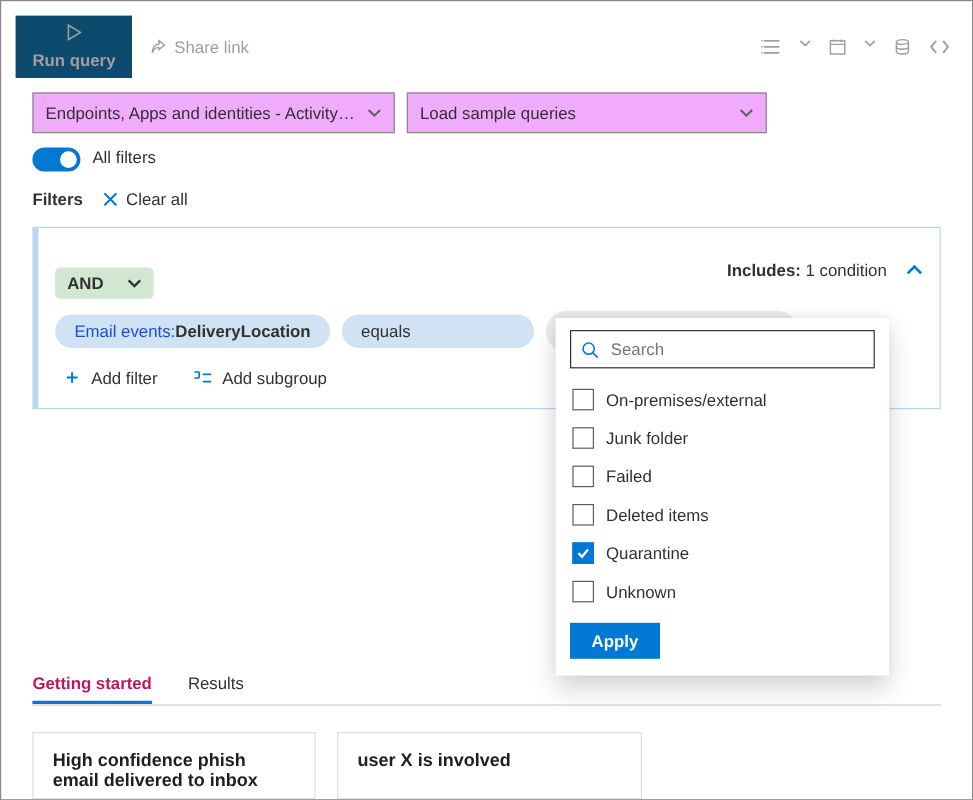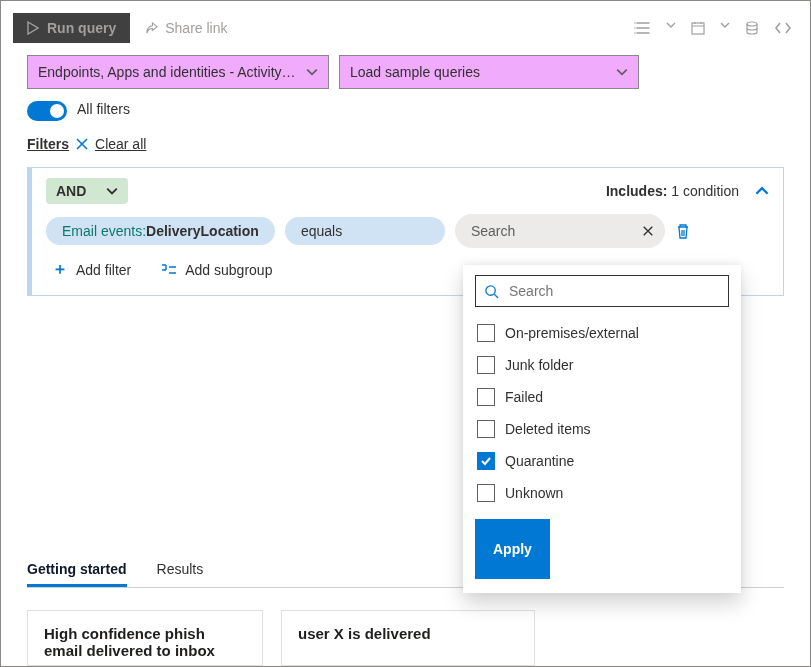--- a/index.html
+++ b/index.html
@@ -18,27 +18,28 @@
   .toolbar {
     display: flex;
     align-items: center;
     padding: 12px 18px 12px 12px;
     gap: 6px;
   }
   .run-btn {
     display: inline-flex;
     align-items: center;
     gap: 8px;
-    background: #404040;
+    background: #0c4a6e;
     border: none;
     padding: 7px 14px;
     color: #a19f9d;
     font-weight: 600;
     font-size: 14px;
     cursor: default;
+    flex-direction: column;
   }
   .icon-btn {
     display: inline-flex;
     align-items: center;
     gap: 6px;
     background: none;
     border: none;
     color: #a19f9d;
     padding: 6px 8px;
     cursor: pointer;
@@ -83,22 +84,22 @@
     width: 40px; height: 20px; background: #0078d4; border-radius: 10px;
     position: relative; cursor: pointer;
   }
   .toggle .knob {
     position: absolute; right: 3px; top: 3px; width: 14px; height: 14px;
     background: #fff; border-radius: 50%;
   }
   .filters-row {
     display: flex;
     align-items: center;
+    gap: 10px;
     padding: 0 26px 10px 26px;
-    text-decoration: underline;
   }
   .filters-row .flabel { font-weight: 600; }
   .clear-link {
     display: inline-flex; align-items: center; gap: 6px;
     background: none; border: none; color: #323130; cursor: pointer;
     font-size: 14px;
     justify-content: center;
   }
   .clear-link .xmark { color: #0078d4; font-size: 14px; }
   .filter-card {
@@ -110,33 +111,34 @@
   }
   .card-top {
     display: flex; align-items: center; justify-content: space-between;
     margin-bottom: 10px;
   }
   .and-pill {
     display: inline-flex; align-items: center; gap: 20px;
     background: #d1e7d1; border-radius: 4px;
     padding: 5px 10px; font-weight: 600;
     cursor: pointer;
+    margin-top: 23px;
   }
   .includes { display: inline-flex; align-items: center; gap: 16px; }
   .includes .lab { font-weight: 600; }
   .condition-row {
     display: flex; align-items: center; gap: 10px; flex-wrap: wrap;
     margin-bottom: 10px;
   }
   .pill {
     background: #cfe3f5; border-radius: 999px; padding: 6px 16px;
     display: inline-flex; align-items: center; gap: 0;
     cursor: pointer;
   }
-  .pill .key { color: #0f766e; }
+  .pill .key { color: #1d4ed8; }
   .pill .val { font-weight: 700; }
   .pill.equals { min-width: 160px; }
   .search-pill {
     background: #edebe9; border-radius: 999px; padding: 2px 2px 2px 16px;
     display: inline-flex; align-items: center; gap: 14px;
     color: #605e5c; min-width: 210px; justify-content: space-between;
   }
   .search-pill .xbtn {
     width: 30px; height: 30px; border-radius: 50%;
     display: inline-flex; align-items: center; justify-content: center;
@@ -176,37 +178,37 @@
   }
   .chk {
     width: 18px; height: 18px; border: 1px solid #605e5c; background: #fff;
     display: inline-flex; align-items: center; justify-content: center;
     flex-shrink: 0;
   }
   .chk.checked { background: #0078d4; border-color: #0078d4; color: #fff; }
   .apply-btn {
     margin-top: 10px;
     background: #0078d4; color: #fff; border: none;
-    padding: 22px 18px; font-weight: 600; cursor: pointer; font-size: 14px;
+    padding: 7px 18px; font-weight: 600; cursor: pointer; font-size: 14px;
   }
 
   
   .lower {
     position: absolute; left: 0; right: 0; bottom: 0;
     padding: 0 26px 0 26px;
   }
   .tabs-row {
     display: flex; gap: 30px;
     border-bottom: 1px solid #d2d0ce;
     margin-bottom: 22px;
   }
   .tab {
     padding: 10px 0; cursor: pointer; color: #323130;
   }
-  .tab.active { font-weight: 600; color: #0f172a; box-shadow: inset 0 -3px 0 #0078d4; }
+  .tab.active { font-weight: 600; color: #be185d; box-shadow: inset 0 -3px 0 #0078d4; }
   .cards-row { display: flex; gap: 18px; }
   .qcard {
     border: 1px solid #e1dfdd; padding: 14px 16px 0 16px; width: 236px;
     font-size: 15px; font-weight: 600; color: #201f1e; height: 56px; overflow: hidden;
   }
   .qcard.last { width: 254px; }
 
   
   svg { display: block; }
 </style>
@@ -407,15 +409,15 @@
   <button class="apply-btn">Apply</button>
 </div>
 
 <div class="lower">
   <div class="tabs-row" id="tabs-row">
       <div class="tab active">Getting started</div>
       <div class="tab">Results</div>
     </div>
   <div class="cards-row" id="cards-row">
       <div class="qcard">High confidence phish email delivered to inbox</div>
-      <div class="qcard last">user X is delivered</div>
+      <div class="qcard last">user X is involved</div>
     </div>
 </div>
 
 </body></html>

